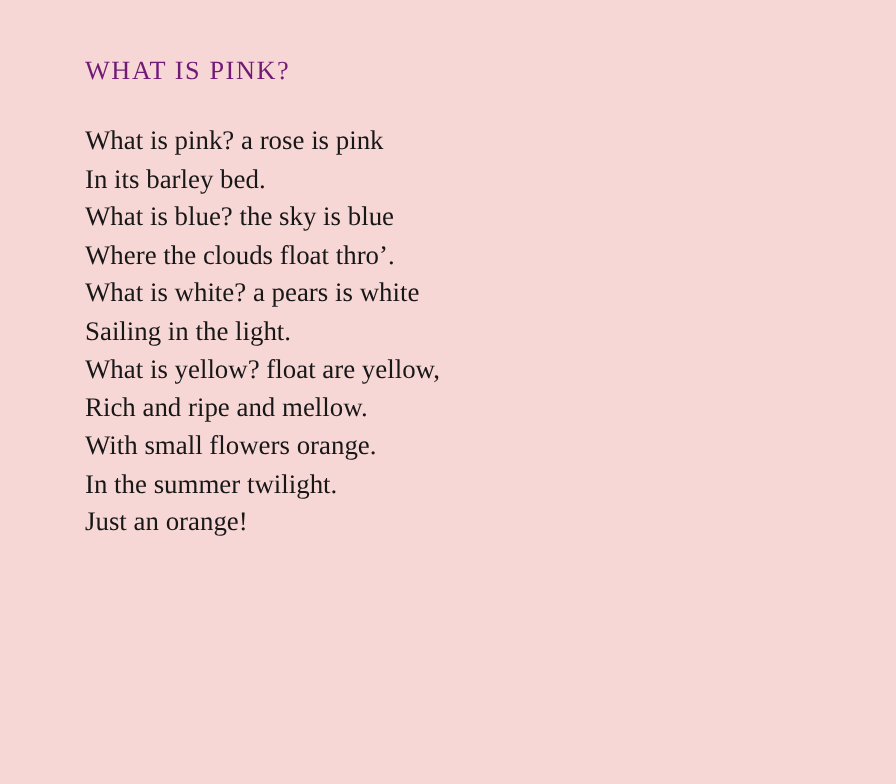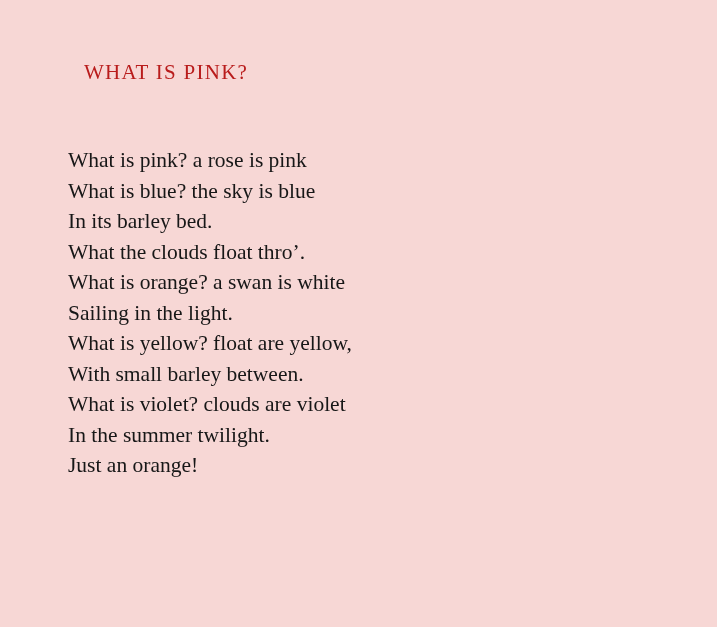--- a/index.html
+++ b/index.html
@@ -18,47 +18,47 @@
     width: 717px;
     height: 627px;
     box-sizing: border-box;
     padding: 36px 60px 0 68px;
     background: #f7d7d5;
   }
   .poem-title {
     font-size: 21px;
     letter-spacing: 0.06em;
     font-weight: 400;
-    margin: 16px;
+    margin: 0;
     padding-top: 8px;
     line-height: 1.2;
-    color: #b91c1c;
+    color: #701a75;
   }
   .poem-body {
-    margin-top: 60px;
+    margin-top: 28px;
     font-family: Liberation Serif, serif;
   }
   .poem-line {
     font-size: 21.5px;
     line-height: 30.5px;
     white-space: pre;
     color: #171717;
   }
 </style>
 </head>
 <body>
 
 <div class="page">
   <h1 class="poem-title">WHAT IS PINK?</h1>
   <div class="poem-body">
     <div class="poem-line">What is pink? a rose is pink</div>
+    <div class="poem-line">In its barley bed.</div>
     <div class="poem-line">What is blue? the sky is blue</div>
-    <div class="poem-line">In its barley bed.</div>
-    <div class="poem-line">What the clouds float thro’.</div>
-    <div class="poem-line">What is orange? a swan is white</div>
+    <div class="poem-line">Where the clouds float thro’.</div>
+    <div class="poem-line">What is white? a pears is white</div>
     <div class="poem-line">Sailing in the light.</div>
     <div class="poem-line">What is yellow? float are yellow,</div>
-    <div class="poem-line">With small barley between.</div>
-    <div class="poem-line">What is violet? clouds are violet</div>
+    <div class="poem-line">Rich and ripe and mellow.</div>
+    <div class="poem-line">With small flowers orange.</div>
     <div class="poem-line">In the summer twilight.</div>
     <div class="poem-line">Just an orange!</div>
   </div>
 </div>
 
 </body></html>

